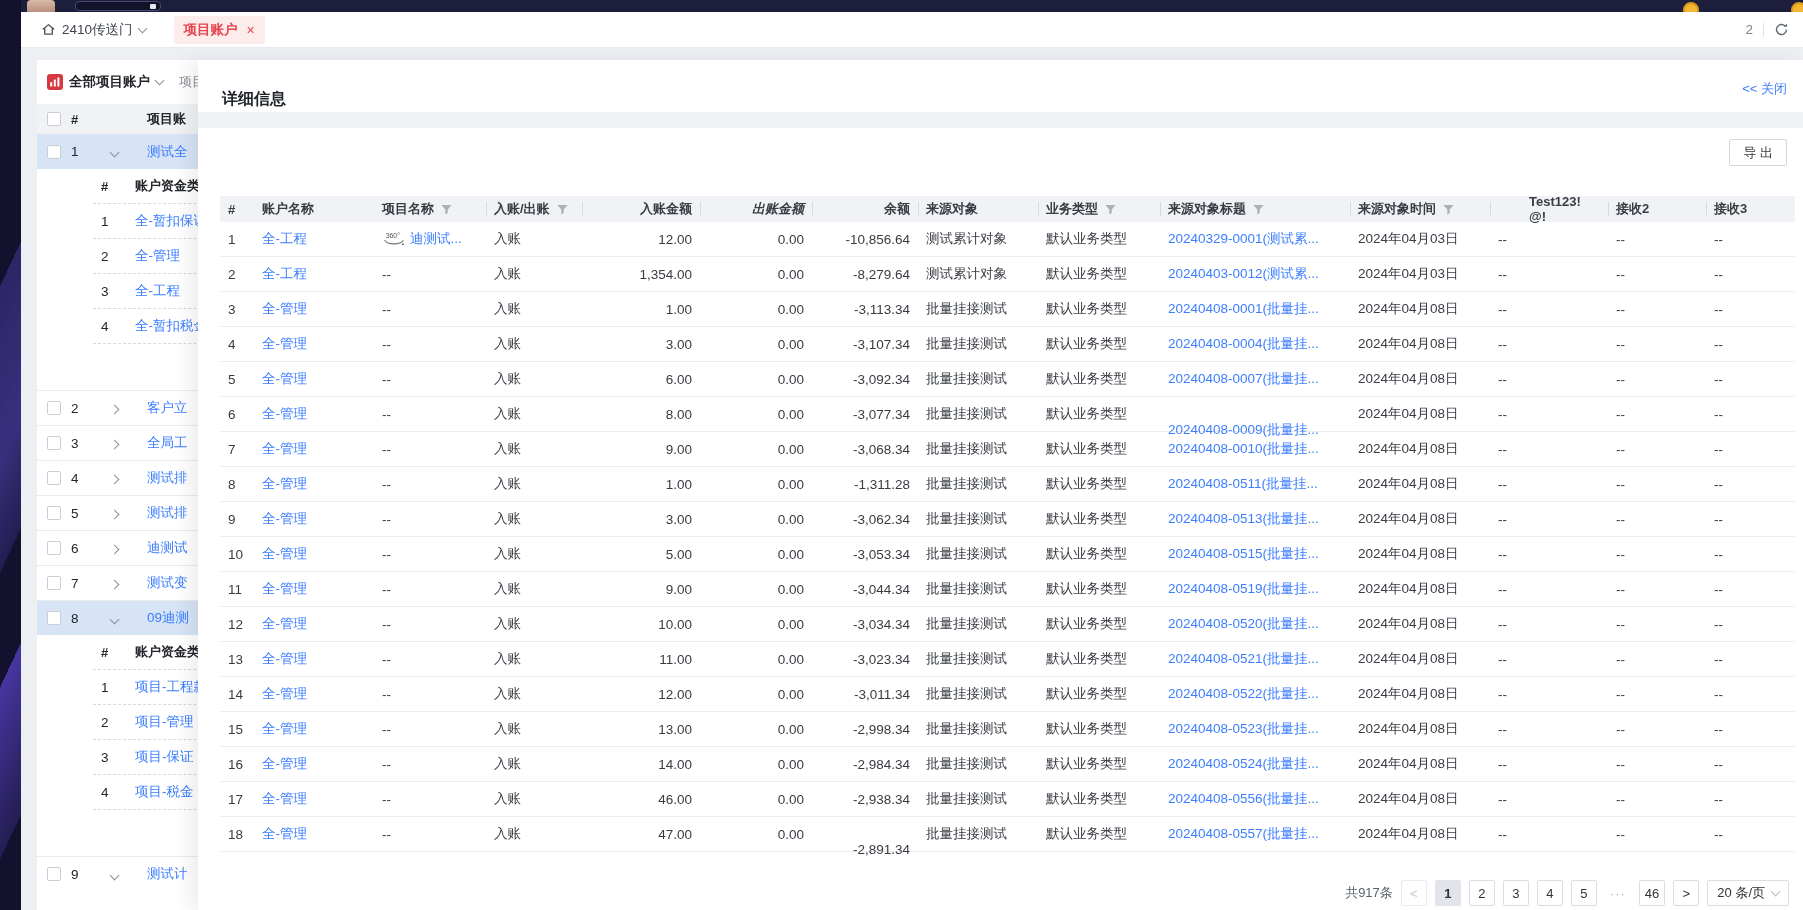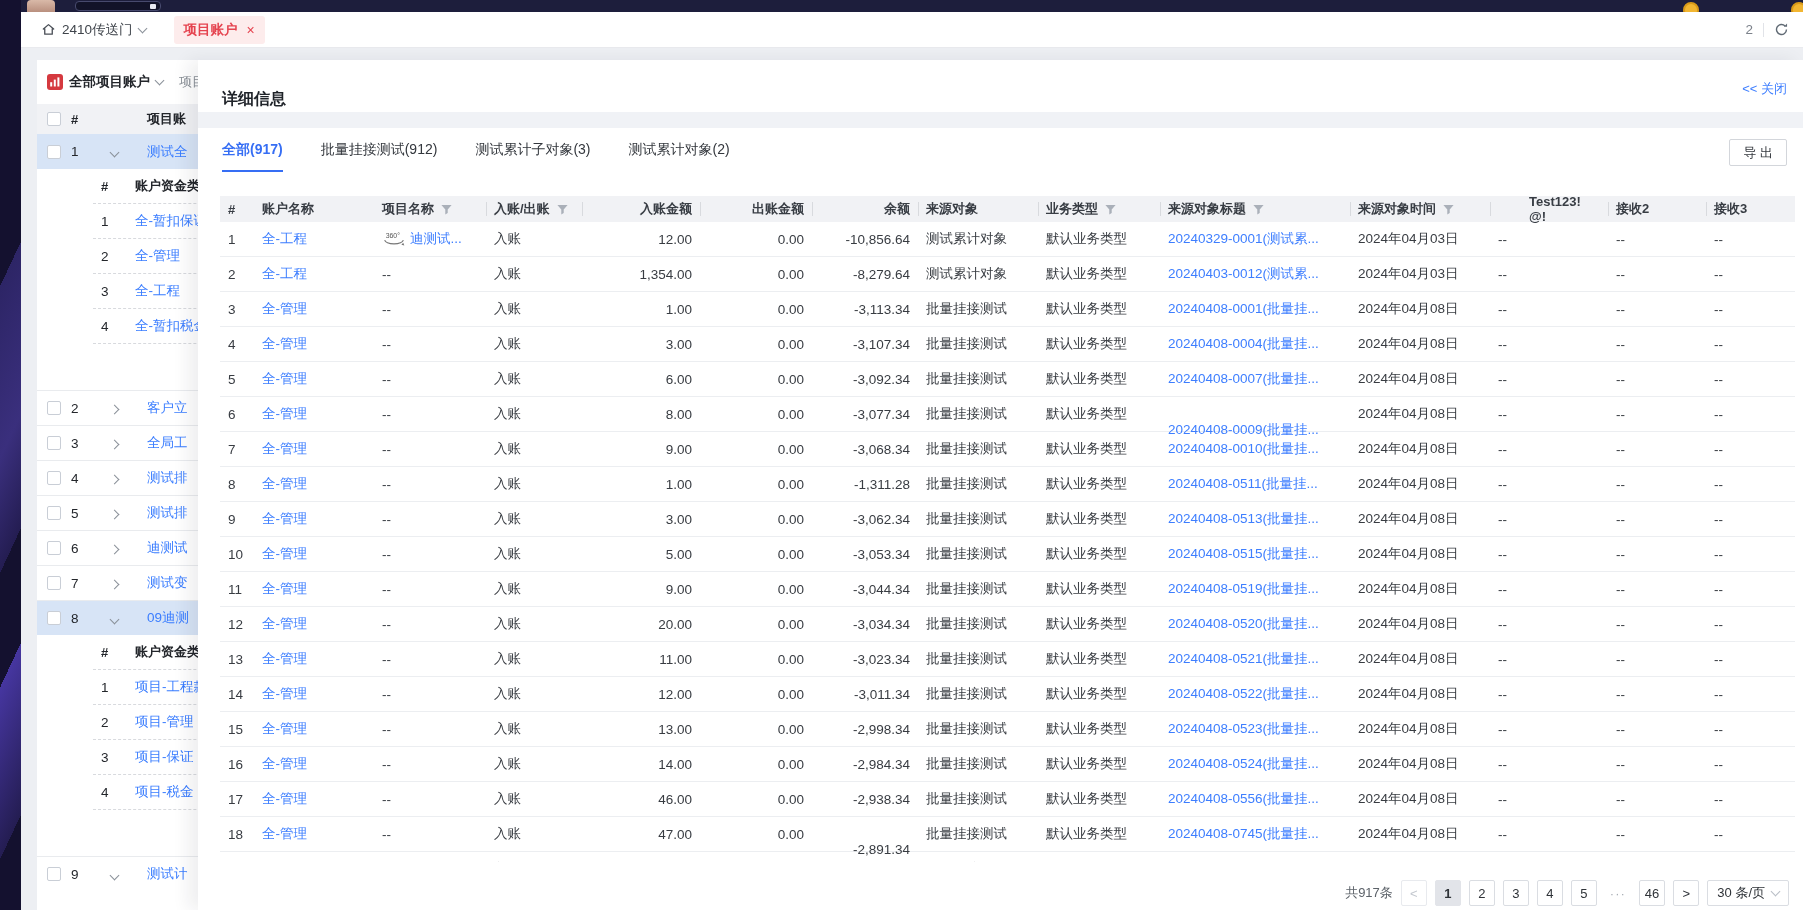--- a/index.html
+++ b/index.html
@@ -249,26 +249,20 @@
           <span class="sb-link">测试计</span>
         </div>
       </div>
   </div>
 </aside>
 
 <section class="panel">
   <h2 class="p-title">详细信息</h2>
   <a class="p-close">&lt;&lt; 关闭</a>
   <div class="p-band"></div>
-  <div class="p-tabs" id="p-tabs">
-      <div class="p-tab active">全部(917)</div>
-      <div class="p-tab">批量挂接测试(912)</div>
-      <div class="p-tab">测试累计子对象(3)</div>
-      <div class="p-tab">测试累计对象(2)</div>
-    </div>
   <button class="export">导 出</button>
   <div class="tblwrap">
     <div class="thead" id="thead">
         <div class="th" style="width: 34px;">
           <span>#</span>
         </div>
         <div class="th" style="width: 120px;">
           <span>账户名称</span>
         </div>
         <div class="th" style="width: 112px;">
@@ -279,21 +273,21 @@
         </div>
         <div class="th sep" style="width: 96px;">
           <span>入账/出账</span>
           <svg class="fil" viewBox="0 0 14 14">
             <path d="M1.5 2.2h11L8.3 7v3.9l-2.6 1.4V7z" fill="#aab0b9"></path>
           </svg>
         </div>
         <div class="th sep r" style="width: 118px;">
           <span>入账金额</span>
         </div>
-        <div class="th sep r" style="width: 112px;">
+        <div class="th sep r" style="width: 112px; font-style: italic;">
           <span>出账金额</span>
         </div>
         <div class="th sep r" style="width: 106px; font-family: Liberation Serif, serif;">
           <span>余额</span>
         </div>
         <div class="th sep" style="width: 120px;">
           <span>来源对象</span>
         </div>
         <div class="th sep" style="width: 122px;">
           <span>业务类型</span>
@@ -502,21 +496,21 @@
           <div class="td" style="width: 140px;">2024年04月08日</div>
           <div class="td" style="width: 118px;">--</div>
           <div class="td" style="width: 98px;">--</div>
           <div class="td" style="width: 90px;">--</div>
         </div>
         <div class="tr">
           <div class="td" style="width: 34px;">12</div>
           <div class="td link" style="width: 120px;">全-管理</div>
           <div class="td" style="width: 112px;">--</div>
           <div class="td" style="width: 96px;">入账</div>
-          <div class="td r" style="width: 118px;">20.00</div>
+          <div class="td r" style="width: 118px;">10.00</div>
           <div class="td r" style="width: 112px;">0.00</div>
           <div class="td r" style="width: 106px;">-3,034.34</div>
           <div class="td" style="width: 120px;">批量挂接测试</div>
           <div class="td" style="width: 122px;">默认业务类型</div>
           <div class="td link" style="width: 190px;">20240408-0520(批量挂...</div>
           <div class="td" style="width: 140px;">2024年04月08日</div>
           <div class="td" style="width: 118px;">--</div>
           <div class="td" style="width: 98px;">--</div>
           <div class="td" style="width: 90px;">--</div>
         </div>
@@ -603,21 +597,21 @@
         <div class="tr">
           <div class="td" style="width: 34px;">18</div>
           <div class="td link" style="width: 120px;">全-管理</div>
           <div class="td" style="width: 112px;">--</div>
           <div class="td" style="width: 96px;">入账</div>
           <div class="td r" style="width: 118px;">47.00</div>
           <div class="td r" style="width: 112px;">0.00</div>
           <div class="td r" style="width: 106px; margin-top: 30px;">-2,891.34</div>
           <div class="td" style="width: 120px;">批量挂接测试</div>
           <div class="td" style="width: 122px;">默认业务类型</div>
-          <div class="td link" style="width: 190px;">20240408-0745(批量挂...</div>
+          <div class="td link" style="width: 190px;">20240408-0557(批量挂...</div>
           <div class="td" style="width: 140px;">2024年04月08日</div>
           <div class="td" style="width: 118px;">--</div>
           <div class="td" style="width: 98px;">--</div>
           <div class="td" style="width: 90px;">--</div>
         </div>
         <div class="tr">
           <div class="td" style="width: 34px;">19</div>
           <div class="td link" style="width: 120px;">全-管理</div>
           <div class="td" style="width: 112px;">--</div>
           <div class="td" style="width: 96px;">入账</div>
@@ -639,17 +633,17 @@
       <span class="pg prev">&lt;</span>
       <span class="pg active">1</span>
       <span class="pg">2</span>
       <span class="pg">3</span>
       <span class="pg">4</span>
       <span class="pg">5</span>
       <span class="pg dots">···</span>
       <span class="pg">46</span>
       <span class="pg">&gt;</span>
       <span class="psize">
-        <span>30 条/页</span>
+        <span>20 条/页</span>
         <span class="chev"></span>
       </span>
     </div>
 </section>
 
 </body></html>

